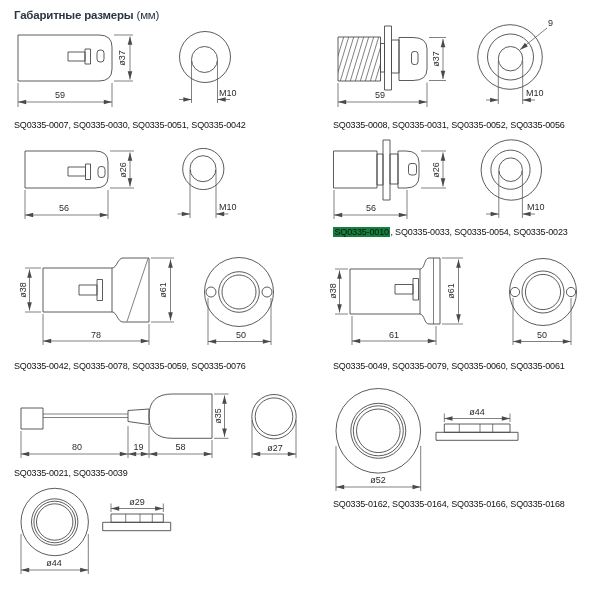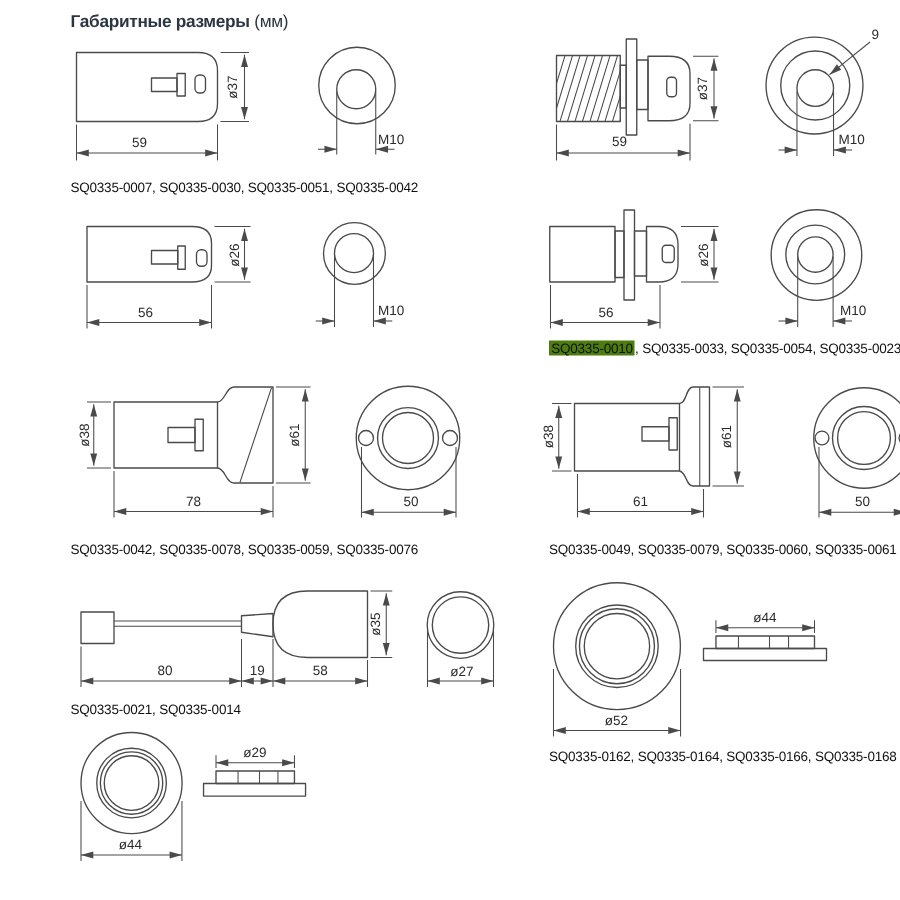--- a/index.html
+++ b/index.html
@@ -1,24 +1,24 @@
 <!DOCTYPE html>
 <html><head>
 <meta charset="utf-8">
 <style>
   html,body{margin:0;padding:0;background:#ffffff;}
   body{width:600px;height:600px;position:relative;overflow:hidden;
        font-family:"Liberation Sans",sans-serif;}
-  .page{position:absolute;inset:0;background:#fff;margin-left:33px;}
+  .page{position:absolute;inset:0;background:#fff;}
   .title{position:absolute;left:14px;top:9px;font-size:11.5px;font-weight:bold;
          color:#2c3642;letter-spacing:-0.2px;white-space:nowrap;}
   .title .t-unit{font-weight:400;margin-left:3px;}
   .cap{position:absolute;font-size:9px;line-height:11px;color:#111111;
        letter-spacing:-0.15px;white-space:nowrap;}
-  .hl{background:#4d7c0f;padding:0 1.5px;}
+  .hl{background:#15803d;padding:0 1.5px;}
   svg.cv{position:absolute;left:0;top:0;}
   .s{fill:none;stroke:#4a4a4a;stroke-width:0.9;stroke-linejoin:round;}
   .x{fill:none;stroke:#4a4a4a;stroke-width:0.7;}
   .d{fill:none;stroke:#4a4a4a;stroke-width:0.7;marker-start:url(#arw);marker-end:url(#arw);}
   .d1{fill:none;stroke:#4a4a4a;stroke-width:0.7;marker-end:url(#arw);}
   .t{font-family:"Liberation Sans",sans-serif;font-size:9px;fill:#2b2b2b;}
 </style>
 </head>
 <body>
 
@@ -296,18 +296,19 @@
       <path class="x" d="M125.7,514 V522.3 M140,514 V522.3 M152.3,514 V522.3"></path>
     </g>
     <g>
       <path class="x" d="M111,512 V503.5 M163.3,512 V503.5"></path>
       <line class="d" x1="111" y1="508.5" x2="163.3" y2="508.5"></line>
       <text class="t" x="137" y="504.5" text-anchor="middle">ø29</text>
     </g>
   </svg>
 
   <div class="cap" style="left:14px;top:120px">SQ0335-0007, SQ0335-0030, SQ0335-0051, SQ0335-0042</div>
+  <div class="cap" style="left:333px;top:120px">SQ0335-0008, SQ0335-0031, SQ0335-0052, SQ0335-0056</div>
   <div class="cap" style="left:333px;top:227px"><span class="hl">SQ0335-0010</span><span>, SQ0335-0033, SQ0335-0054, SQ0335-0023</span></div>
   <div class="cap" style="left:14px;top:361px">SQ0335-0042, SQ0335-0078, SQ0335-0059, SQ0335-0076</div>
   <div class="cap" style="left:333px;top:361px">SQ0335-0049, SQ0335-0079, SQ0335-0060, SQ0335-0061</div>
-  <div class="cap" style="left:14px;top:468px">SQ0335-0021, SQ0335-0014</div>
+  <div class="cap" style="left:14px;top:468px">SQ0335-0021, SQ0335-0039</div>
   <div class="cap" style="left:333px;top:499px">SQ0335-0162, SQ0335-0164, SQ0335-0166, SQ0335-0168</div>
 </div>
 
 </body></html>

